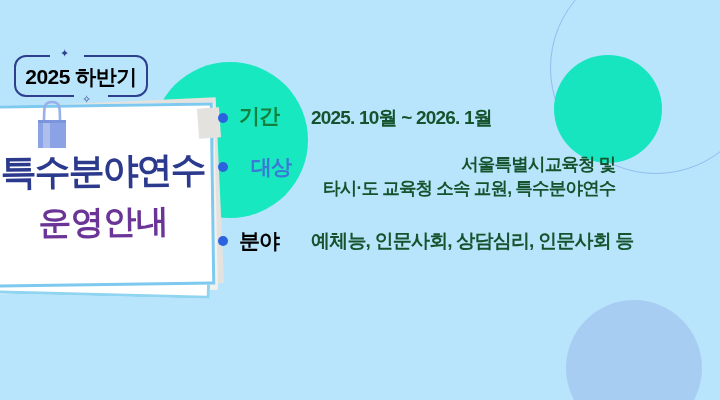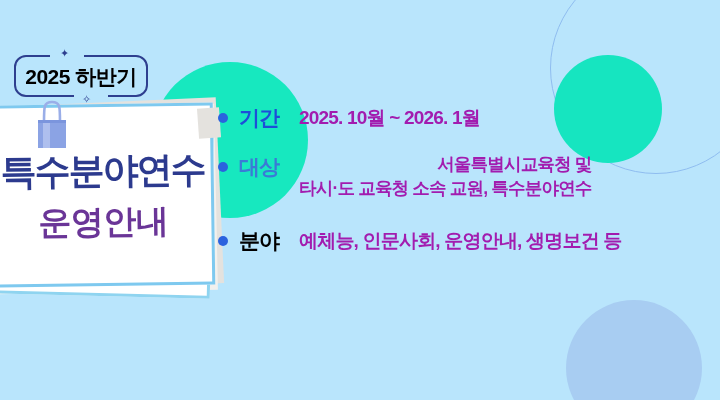--- a/index.html
+++ b/index.html
@@ -181,31 +181,31 @@
     flex: none;
   }
   .info-label {
     font-size: 21px;
     font-weight: bold;
     letter-spacing: -1px;
     flex: none;
     width: 52px;
     line-height: 27px;
   }
-  #label-period { color: #1d4ed8; }
-  #label-target { color: #3a7ad6; }
+  #label-period { color: #15803d; font-family: Liberation Mono, monospace; }
+  #label-target { color: #3a7ad6; margin-left: 12px; }
   #label-field  { color: #000000; }
 
   .info-value {
     font-size: 19px;
     font-weight: bold;
-    color: #a21caf;
+    color: #14532d;
     letter-spacing: -0.8px;
     line-height: 27px;
-    margin-left: 8px;
+    margin-left: 20px;
   }
   .info-value.sub {
     font-size: 17.5px;
     line-height: 25px;
     text-align: right;
   }
   #row-period .info-label { margin-top: 0px; }
   #row-target { margin-bottom: 26px; }
   #row-target .info-value { margin-top: -1px; }
 </style>
@@ -259,17 +259,17 @@
       <span class="info-label" id="label-target">대상</span>
       <span>
         <div class="info-value sub">서울특별시교육청 및</div>
         <div class="info-value sub">타시·도 교육청 소속 교원, 특수분야연수</div>
       </span>
     </div>
 
     <div class="info-row" id="row-field">
       <span class="bullet"></span>
       <span class="info-label" id="label-field">분야</span>
-      <span class="info-value">예체능, 인문사회, 운영안내, 생명보건 등</span>
+      <span class="info-value">예체능, 인문사회, 상담심리, 인문사회 등</span>
     </div>
 
   </div>
 </div>
 
 </body></html>

